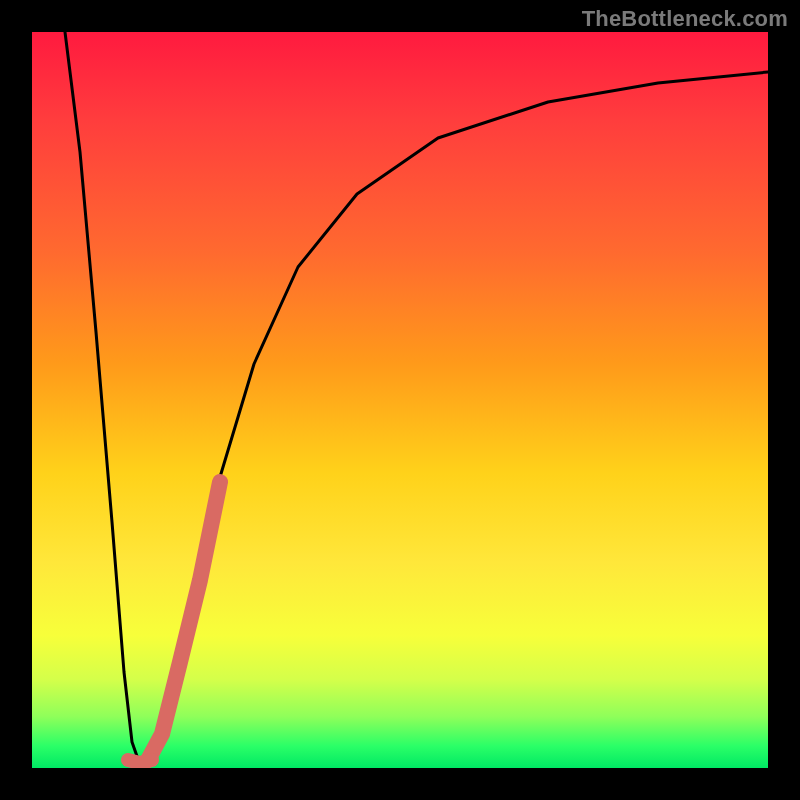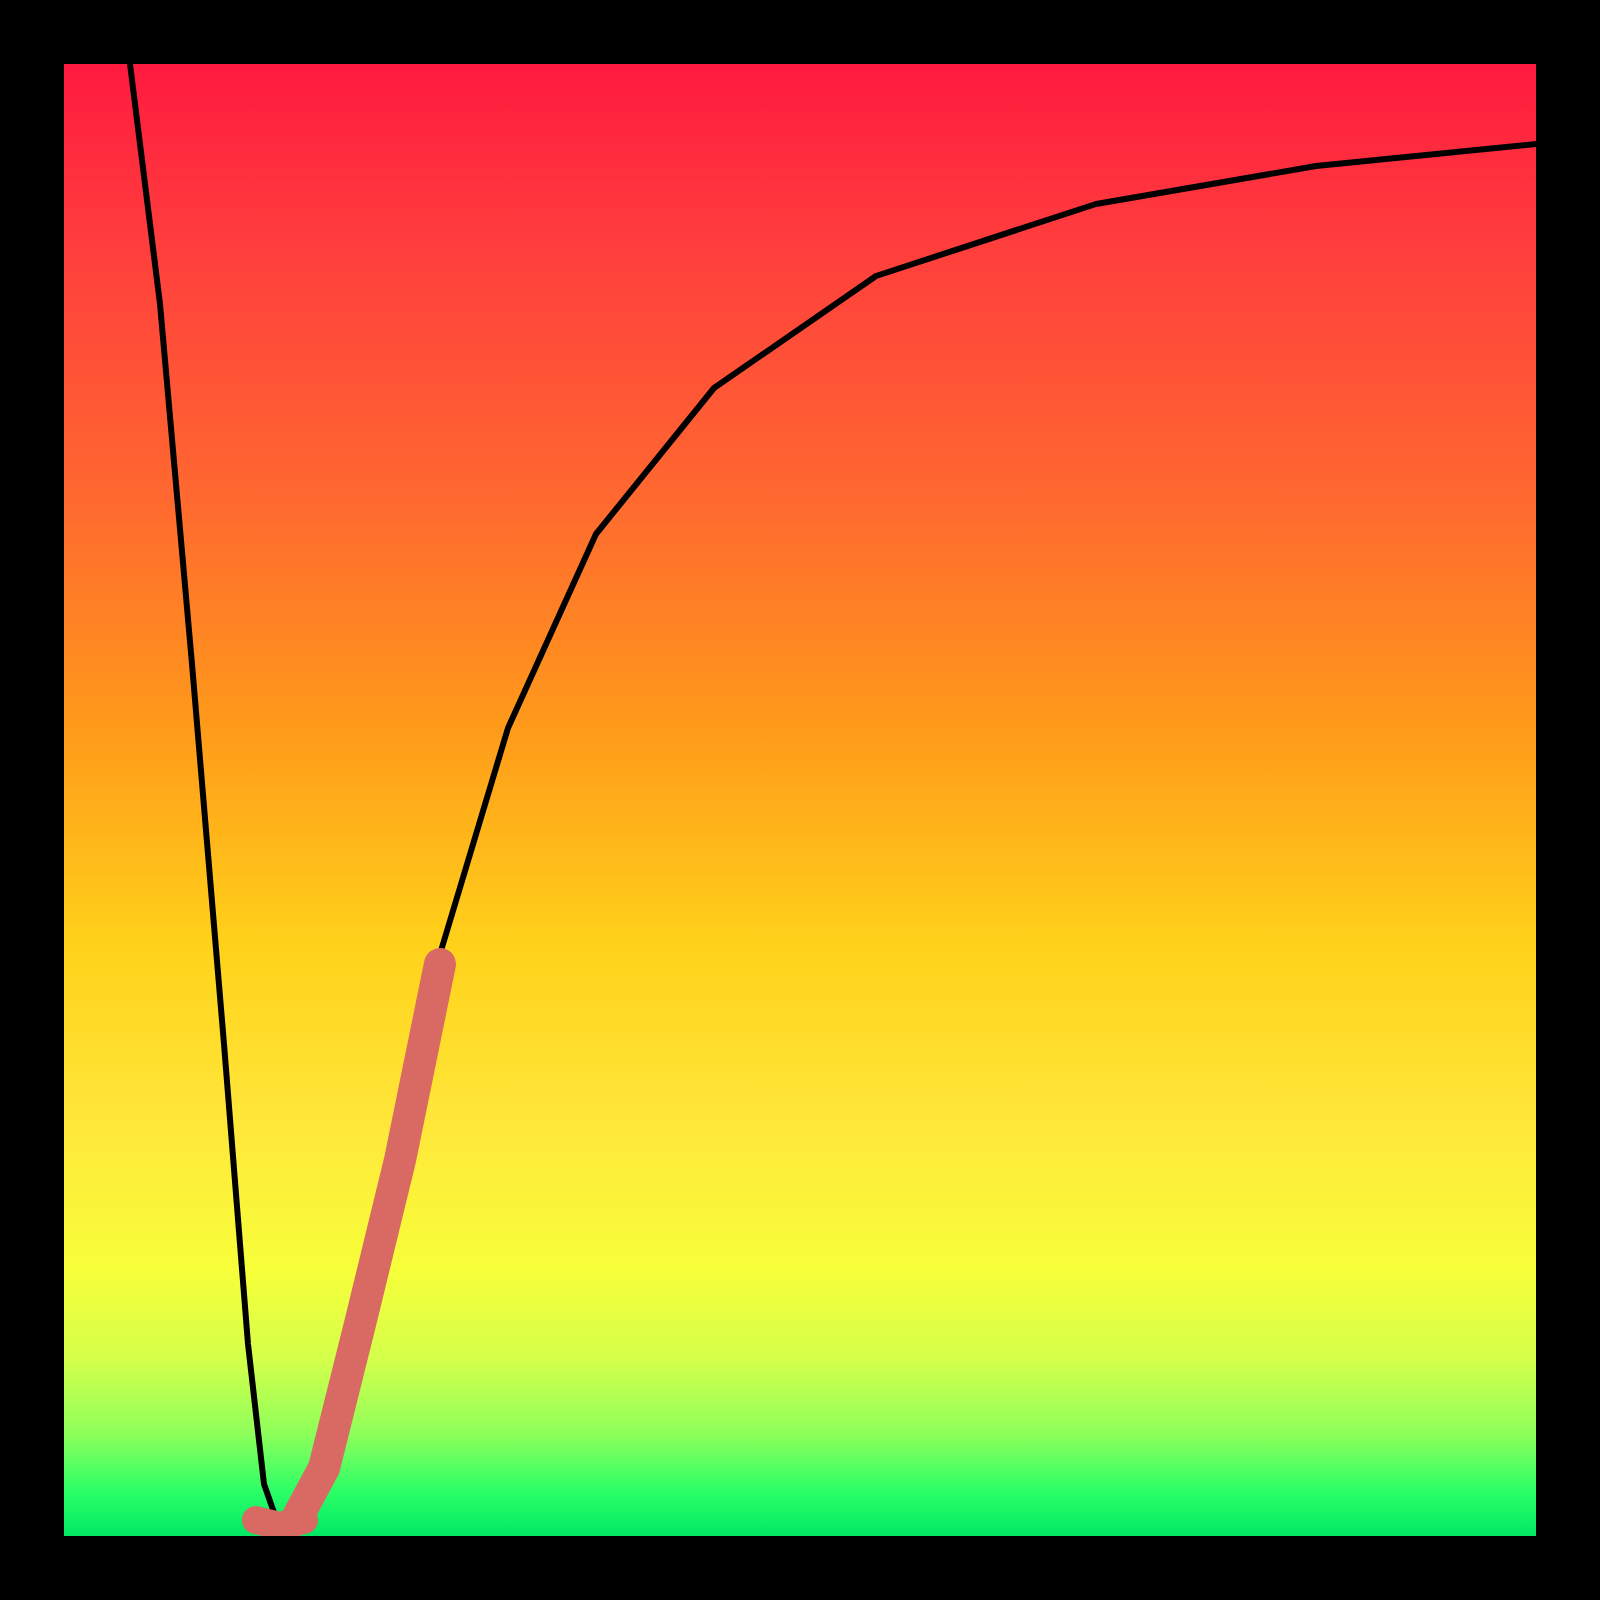--- a/index.html
+++ b/index.html
@@ -88,13 +88,14 @@
                L 148 630
                L 168 548
                L 188 450" fill="none" stroke="#d96a63" stroke-width="16" stroke-linecap="round" stroke-linejoin="round"></path>
 
       <path d="M 96 728
                L 108 731
                L 120 728" fill="none" stroke="#d96a63" stroke-width="14" stroke-linecap="round" stroke-linejoin="round"></path>
 
     </svg>
   </div>
+  <div class="watermark">TheBottleneck.com</div>
 </div>
 
 </body></html>

